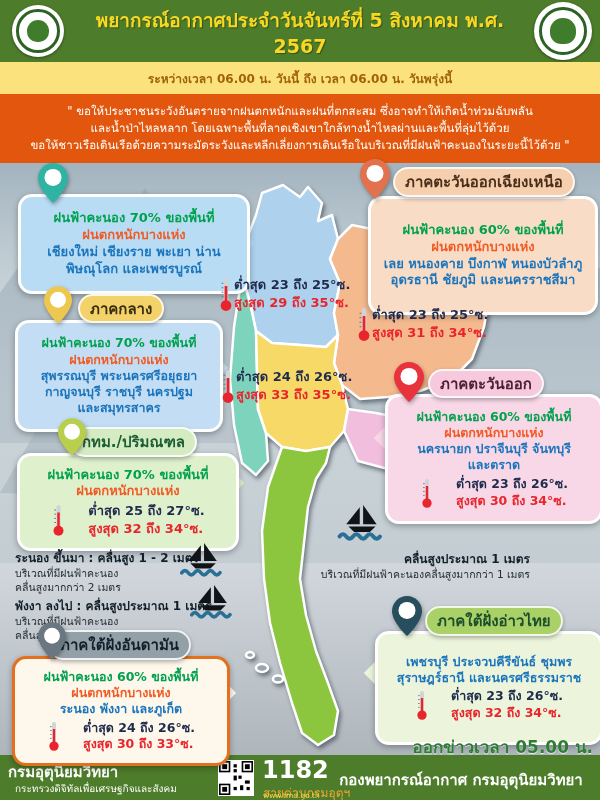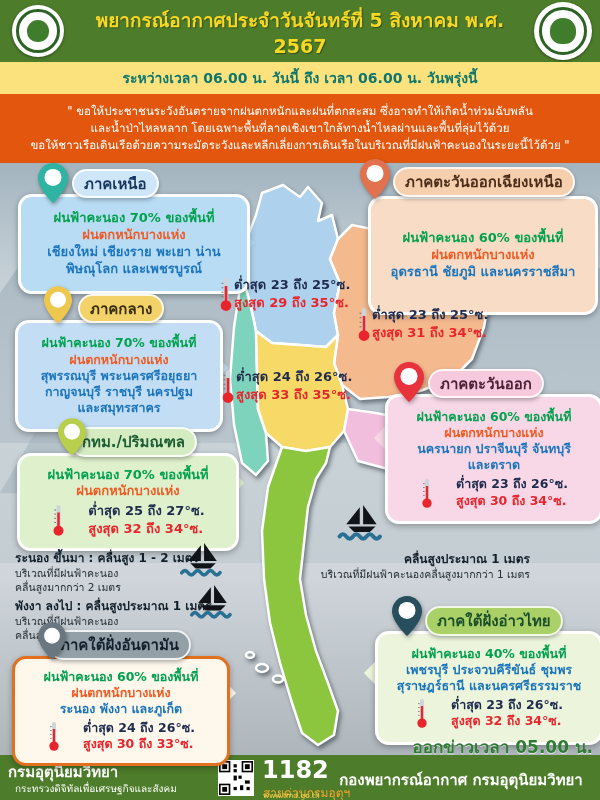--- a/index.html
+++ b/index.html
@@ -20,21 +20,21 @@
   .logo-right{right:8px;top:2px;width:58px;height:58px;}
   .logo-inner{border-radius:50%;border:3px solid #2c6325;width:72%;height:72%;
     display:flex;align-items:center;justify-content:center;background:#fff;}
   .logo-glyph{width:60%;height:60%;border-radius:50% 50% 45% 45%;background:#3f7d2c;}
   .header-title{color:#f8d823;font-weight:bold;font-size:19px;text-align:center;
     padding:0 70px;text-shadow:1px 1px 1px rgba(0,0,0,.35);}
   
   .timeband{
     position:absolute;left:0;top:62px;width:600px;height:32px;background:#fbe27d;
     display:flex;align-items:center;justify-content:center;
-    color:#0f766e;font-weight:bold;font-size:14px;
+    color:#a16207;font-weight:bold;font-size:12px;
   }
   
   .warnband{
     position:absolute;left:0;top:94px;width:600px;height:69px;background:#e2570d;
     display:flex;flex-direction:column;align-items:center;justify-content:center;
     color:#fff;font-size:11.5px;line-height:1.5;text-align:center;
   }
   
   .map-area{
     position:absolute;left:0;top:163px;width:600px;height:592px;
@@ -152,21 +152,20 @@
       <path fill="#8cc63e" d="M306,288 L330,284 L326,300 L316,316 L308,344 L304,380 L300,416 L306,452 L316,488 L328,520 L338,548 L334,572 L318,582 L302,570 L292,540 L280,500 L270,460 L264,416 L262,368 L268,324 L282,284 Z"></path>
       <ellipse cx="262" cy="505" rx="6" ry="4" fill="#9aa4ab"></ellipse>
       <ellipse cx="278" cy="516" rx="5" ry="3.5" fill="#9aa4ab"></ellipse>
       <ellipse cx="250" cy="492" rx="4" ry="3" fill="#9aa4ab"></ellipse>
     </g>
   </svg>
 
   <svg class="pin" style="left:38px;top:0px;width:30px;height:40px;color:#2fb3a3">
       <use href="#pin"></use>
     </svg>
-  <div class="pill n-pill" style="left:72px;top:6px;height:25px;">ภาคเหนือ</div>
   <div class="tail n-tail" style="left:230px;top:70px;"></div>
   <div class="box n-box" style="left:18px;top:31px;width:222px;height:86px;">
     <div class="rain">ฝนฟ้าคะนอง 70% ของพื้นที่</div>
     <div class="heavy">ฝนตกหนักบางแห่ง</div>
     <div class="prov">เชียงใหม่ เชียงราย พะเยา น่าน</div>
     <div class="prov">พิษณุโลก และเพชรบูรณ์</div>
   </div>
   <div class="temps-abs" style="left:218px;top:112px;">
     <svg style="width:16px;height:38px;">
         <use href="#thermo"></use>
@@ -178,20 +177,21 @@
   </div>
 
   <svg class="pin" style="left:360px;top:-4px;width:30px;height:40px;color:#e2714e">
       <use href="#pin"></use>
     </svg>
   <div class="pill ne-pill" style="left:393px;top:4px;height:26px;">ภาคตะวันออกเฉียงเหนือ</div>
   <div class="tail ne-tail" style="left:400px;top:132px;"></div>
   <div class="box ne-box" style="left:368px;top:33px;width:220px;height:105px;">
     <div class="rain">ฝนฟ้าคะนอง 60% ของพื้นที่</div>
     <div class="heavy">ฝนตกหนักบางแห่ง</div>
+    <div class="prov">เลย หนองคาย บึงกาฬ หนองบัวลำภู</div>
     <div class="prov">อุดรธานี ชัยภูมิ และนครราชสีมา</div>
   </div>
   <div class="temps-abs" style="left:356px;top:142px;">
     <svg style="width:16px;height:38px;">
         <use href="#thermo"></use>
       </svg>
     <div class="temps-col">
       <div class="tmin">ต่ำสุด 23 ถึง 25°ซ.</div>
       <div class="tmax">สูงสุด 31 ถึง 34°ซ.</div>
     </div>
@@ -301,21 +301,20 @@
       </div>
     </div>
   </div>
 
   <svg class="pin" style="left:392px;top:433px;width:30px;height:40px;color:#274e5c">
       <use href="#pin"></use>
     </svg>
   <div class="pill g-pill" style="left:425px;top:443px;height:26px;">ภาคใต้ฝั่งอ่าวไทย</div>
   <div class="tail g-tail" style="left:368px;top:500px;"></div>
   <div class="box g-box" style="left:375px;top:468px;width:218px;height:100px;font-size:12.5px;">
-    <div class="rain">ฝนฟ้าคะนอง 40% ของพื้นที่</div>
     <div class="prov">เพชรบุรี ประจวบคีรีขันธ์ ชุมพร</div>
     <div class="prov">สุราษฎร์ธานี และนครศรีธรรมราช</div>
     <div class="temps-row">
       <svg style="width:14px;height:32px;">
           <use href="#thermo"></use>
         </svg>
       <div class="temps-col">
         <div class="tmin">ต่ำสุด 23 ถึง 26°ซ.</div>
         <div class="tmax">สูงสุด 32 ถึง 34°ซ.</div>
       </div>

